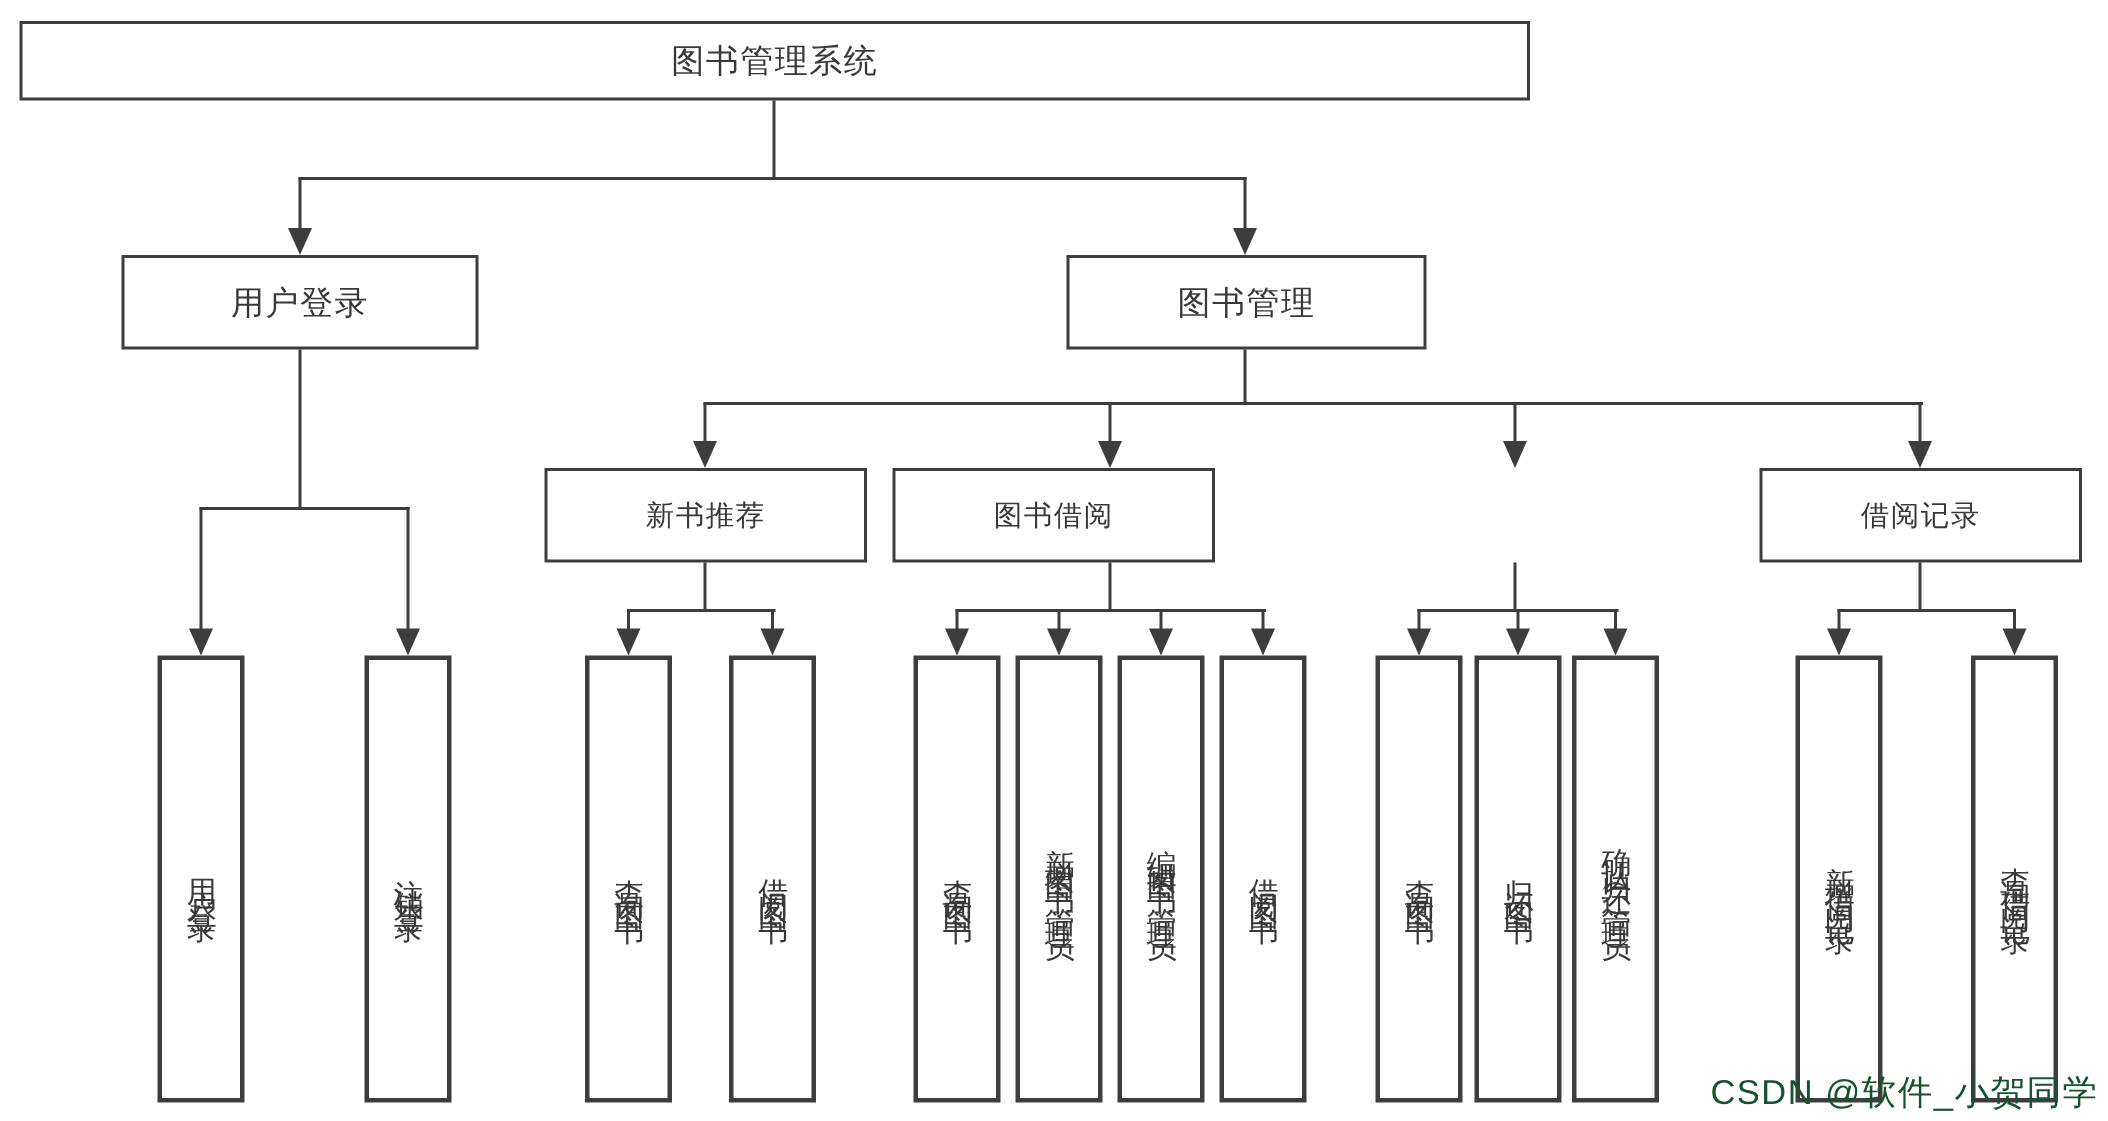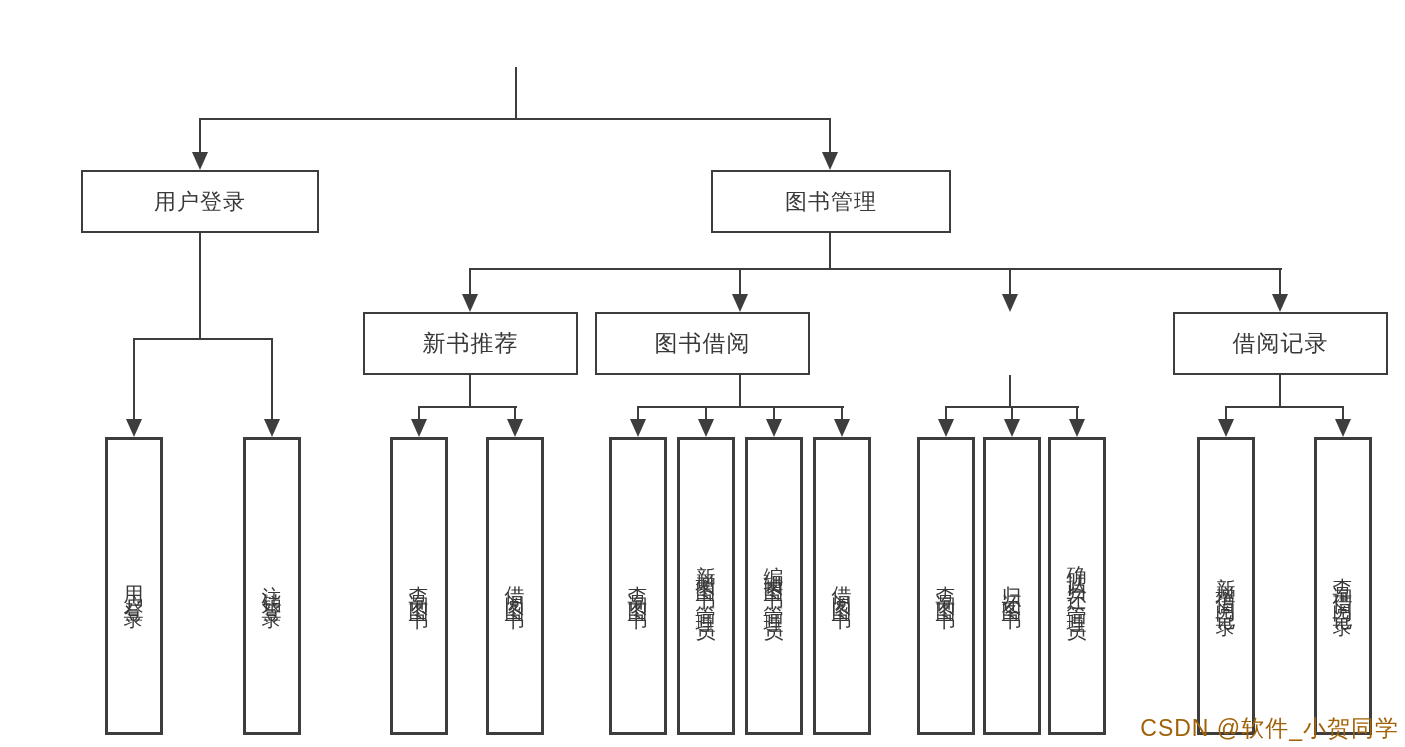--- a/index.html
+++ b/index.html
@@ -18,21 +18,21 @@
   
   .hbox {
     position: absolute;
     box-sizing: border-box;
     border: 2px solid #3d3d3d;
     background: #ffffff;
     display: flex;
     align-items: center;
     justify-content: center;
     color: #383838;
-    font-size: 23px;
+    font-size: 19px;
     font-weight: 500;
     letter-spacing: 1px;
     white-space: nowrap;
   }
   
   .leaf {
     position: absolute;
     box-sizing: border-box;
     top: 437px;
     width: 58px;
@@ -69,32 +69,33 @@
     height: 0;
     border-left: 8px solid transparent;
     border-right: 8px solid transparent;
     border-top: 18px solid #3d3d3d;
   }
   .watermark {
     position: absolute;
     right: 6px;
     bottom: 3px;
     font-size: 23px;
-    color: #a16207;
+    color: #14532d;
     letter-spacing: 1px;
     z-index: 10;
     white-space: nowrap;
     margin-top: 48px;
   }
 </style>
 </head>
 <body>
 
 <div class="canvas">
 
+  <div class="hbox" style="left:13px; top:14px; width:1007px; height:53px; font-size:22px">图书管理系统</div>
 
   <div class="vline" style="left:515px; top:67px;  height:52px"></div>
   <div class="hline" style="left:199px; top:118px; width:632px"></div>
   <div class="vline" style="left:199px; top:118px; height:36px"></div>
   <div class="vline" style="left:829px; top:118px; height:36px"></div>
   <div class="arrow" style="left:192px; top:152px"></div>
   <div class="arrow" style="left:822px; top:152px"></div>
 
   <div class="hbox" style="left:81px;  top:170px; width:238px; height:63px; font-size:22px">用户登录</div>
   <div class="hbox" style="left:711px; top:170px; width:240px; height:63px; font-size:22px">图书管理</div>

